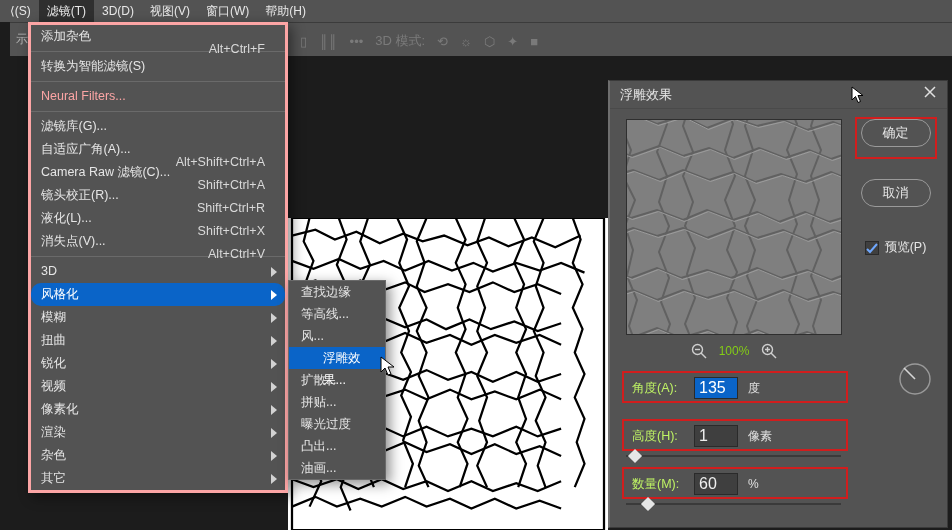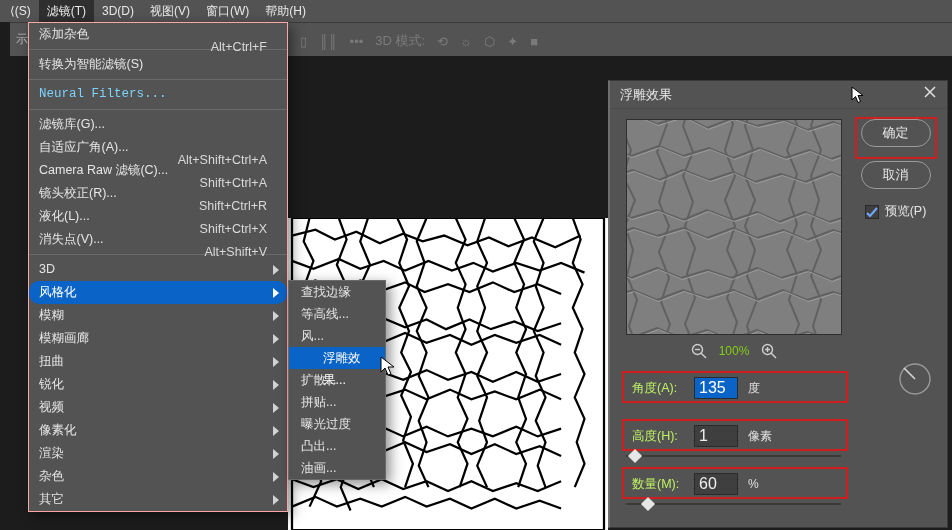--- a/index.html
+++ b/index.html
@@ -8,23 +8,23 @@
 
   .menubar { position: absolute; top: 0; left: 0; right: 0; height: 22px; background: #535353; display: flex; align-items: center; padding-left: 2px; font-size: 12px; color: #e8e8e8; }
   .menubar .item { height: 22px; line-height: 22px; padding: 0 8px; }
   .menubar .item.active { background: #2f2f2f; }
   .second-bar { position: absolute; top: 22px; left: 10px; right: 0; height: 34px; background: #535353; border-top: 1px solid #3b3b3b; display: flex; align-items: center; color: #cfcfcf; }
   .second-bar .frag { padding: 0 6px; font-size: 12px; opacity: 0.8; }
   .toolbar-glyphs { position: absolute; left: 300px; top: 27px; height: 28px; display: flex; gap: 12px; align-items: center; color: #9b9b9b; font-size: 13px; }
   .toolbar-glyphs span { opacity: .55; }
 
   
-  .menu1 { position: absolute; top: 22px; left: 28px; width: 260px; background: #535353; border: 1px solid #fca5a5; box-shadow: 4px 4px 12px rgba(0,0,0,.45); z-index: 30; font-size: 12.5px; color: #e6e6e6; }
+  .menu1 { position: absolute; top: 22px; left: 28px; width: 260px; background: #535353; border: 3px solid #fca5a5; box-shadow: 4px 4px 12px rgba(0,0,0,.45); z-index: 30; font-size: 12.5px; color: #e6e6e6; }
   .menu1 .row { height: 23px; line-height: 23px; display: flex; align-items: center; padding: 0 10px; position: relative; }
-  .menu1 .row.disabled { color: #7dd3fc; font-family: Liberation Mono, monospace; }
+  .menu1 .row.disabled { color: #fca5a5; }
   .menu1 .row.highlight { background: #0a64c8; color: #fff; border-radius: 10px; }
   .menu1 .sep { height: 1px; background: #6a6a6a; margin: 3px 0; }
   .menu1 .shortcut { position: absolute; right: 20px; color: #d9d9d9; margin-top: 26px; }
   .menu1 .arrow { position: absolute; right: 6px; top: 0; bottom: 0; width: 10px; display: flex; align-items: center; justify-content: center; }
   .menu1 .arrow svg { width: 6px; height: 10px; fill: #d2d2d2; }
   .menu1 .row.highlight .arrow svg { fill: #fff; }
 
   
   .menu2 { position: absolute; top: 280px; left: 288px; width: 98px; background: #535353; border: 1px solid #6a6a6a; box-shadow: 4px 4px 12px rgba(0,0,0,.45); z-index: 31; font-size: 12.5px; color: #e6e6e6; }
   .menu2 .row { height: 22px; line-height: 22px; padding: 0 12px; }
@@ -52,21 +52,21 @@
   .ctrl input { width: 44px; height: 22px; background: #3f3f3f; border: 1px solid #2a2a2a; color: #eee; font-size: 16px; padding: 0 4px; }
   .ctrl input.selected { background: #0a64c8; color: #fff; }
   .ctrl .unit { margin-left: 10px; font-size: 12px; color: #e0e0e0; }
   .slider { position: absolute; left: 0; bottom: -12px; width: 215px; height: 10px; }
   .slider .track { position: absolute; top: 4px; left: 0; right: 0; height: 2px; background: #3a3a3a; }
   .slider .thumb { position: absolute; top: 0; width: 10px; height: 10px; background: #e6e6e6; transform: translateX(-50%) rotate(45deg); }
 
   .dial-wrap { position: absolute; right: 14px; top: 280px; width: 36px; height: 36px; }
   .dial-wrap svg { width: 36px; height: 36px; }
 
-  .side { width: 96px; margin-left: 14px; display: flex; flex-direction: column; align-items: center; gap: 14px; }
+  .side { width: 96px; margin-left: 14px; display: flex; flex-direction: column; align-items: center; gap: 32px; }
   .btn { width: 70px; height: 28px; border-radius: 14px; border: 1px solid #9a9a9a; background: #535353; color: #e6e6e6; font-size: 13px; display: flex; align-items: center; justify-content: center; }
   .side .red-around { position: absolute; top: 36px; right: 10px; width: 82px; height: 42px; border: 2px solid #d11d1d; pointer-events: none; }
   .checkrow { display: flex; align-items: center; gap: 6px; font-size: 12.5px; color: #e6e6e6; }
   .checkrow .box { width: 14px; height: 14px; background: #3f3f3f; border: 1px solid #2a2a2a; position: relative; }
   .checkrow .box svg { position: absolute; top: -1px; left: -1px; width: 15px; height: 15px; }
 
   .cursor { position: absolute; top: 356px; left: 380px; z-index: 60; }
   .cursor svg { width: 16px; height: 22px; }
   .cursor2 { position: absolute; top: 86px; left: 851px; z-index: 61; }
   .cursor2 svg { width: 14px; height: 20px; }
@@ -156,49 +156,41 @@
   <div class="row">
       <span>镜头校正(R)...</span>
       <span class="shortcut">Shift+Ctrl+R</span>
     </div>
   <div class="row">
       <span>液化(L)...</span>
       <span class="shortcut">Shift+Ctrl+X</span>
     </div>
   <div class="row">
       <span>消失点(V)...</span>
-      <span class="shortcut">Alt+Shift+V</span>
+      <span class="shortcut">Alt+Ctrl+V</span>
     </div>
   <div class="sep"></div>
   <div class="row">
       <span>3D</span>
       <span class="arrow">
         <svg viewBox="0 0 6 10">
           <path d="M0 0l6 5-6 5z"></path>
         </svg>
       </span>
     </div>
   <div class="row highlight">
       <span>风格化</span>
       <span class="arrow">
         <svg viewBox="0 0 6 10">
           <path d="M0 0l6 5-6 5z"></path>
         </svg>
       </span>
     </div>
   <div class="row">
       <span>模糊</span>
-      <span class="arrow">
-        <svg viewBox="0 0 6 10">
-          <path d="M0 0l6 5-6 5z"></path>
-        </svg>
-      </span>
-    </div>
-  <div class="row">
-      <span>模糊画廊</span>
       <span class="arrow">
         <svg viewBox="0 0 6 10">
           <path d="M0 0l6 5-6 5z"></path>
         </svg>
       </span>
     </div>
   <div class="row">
       <span>扭曲</span>
       <span class="arrow">
         <svg viewBox="0 0 6 10">

